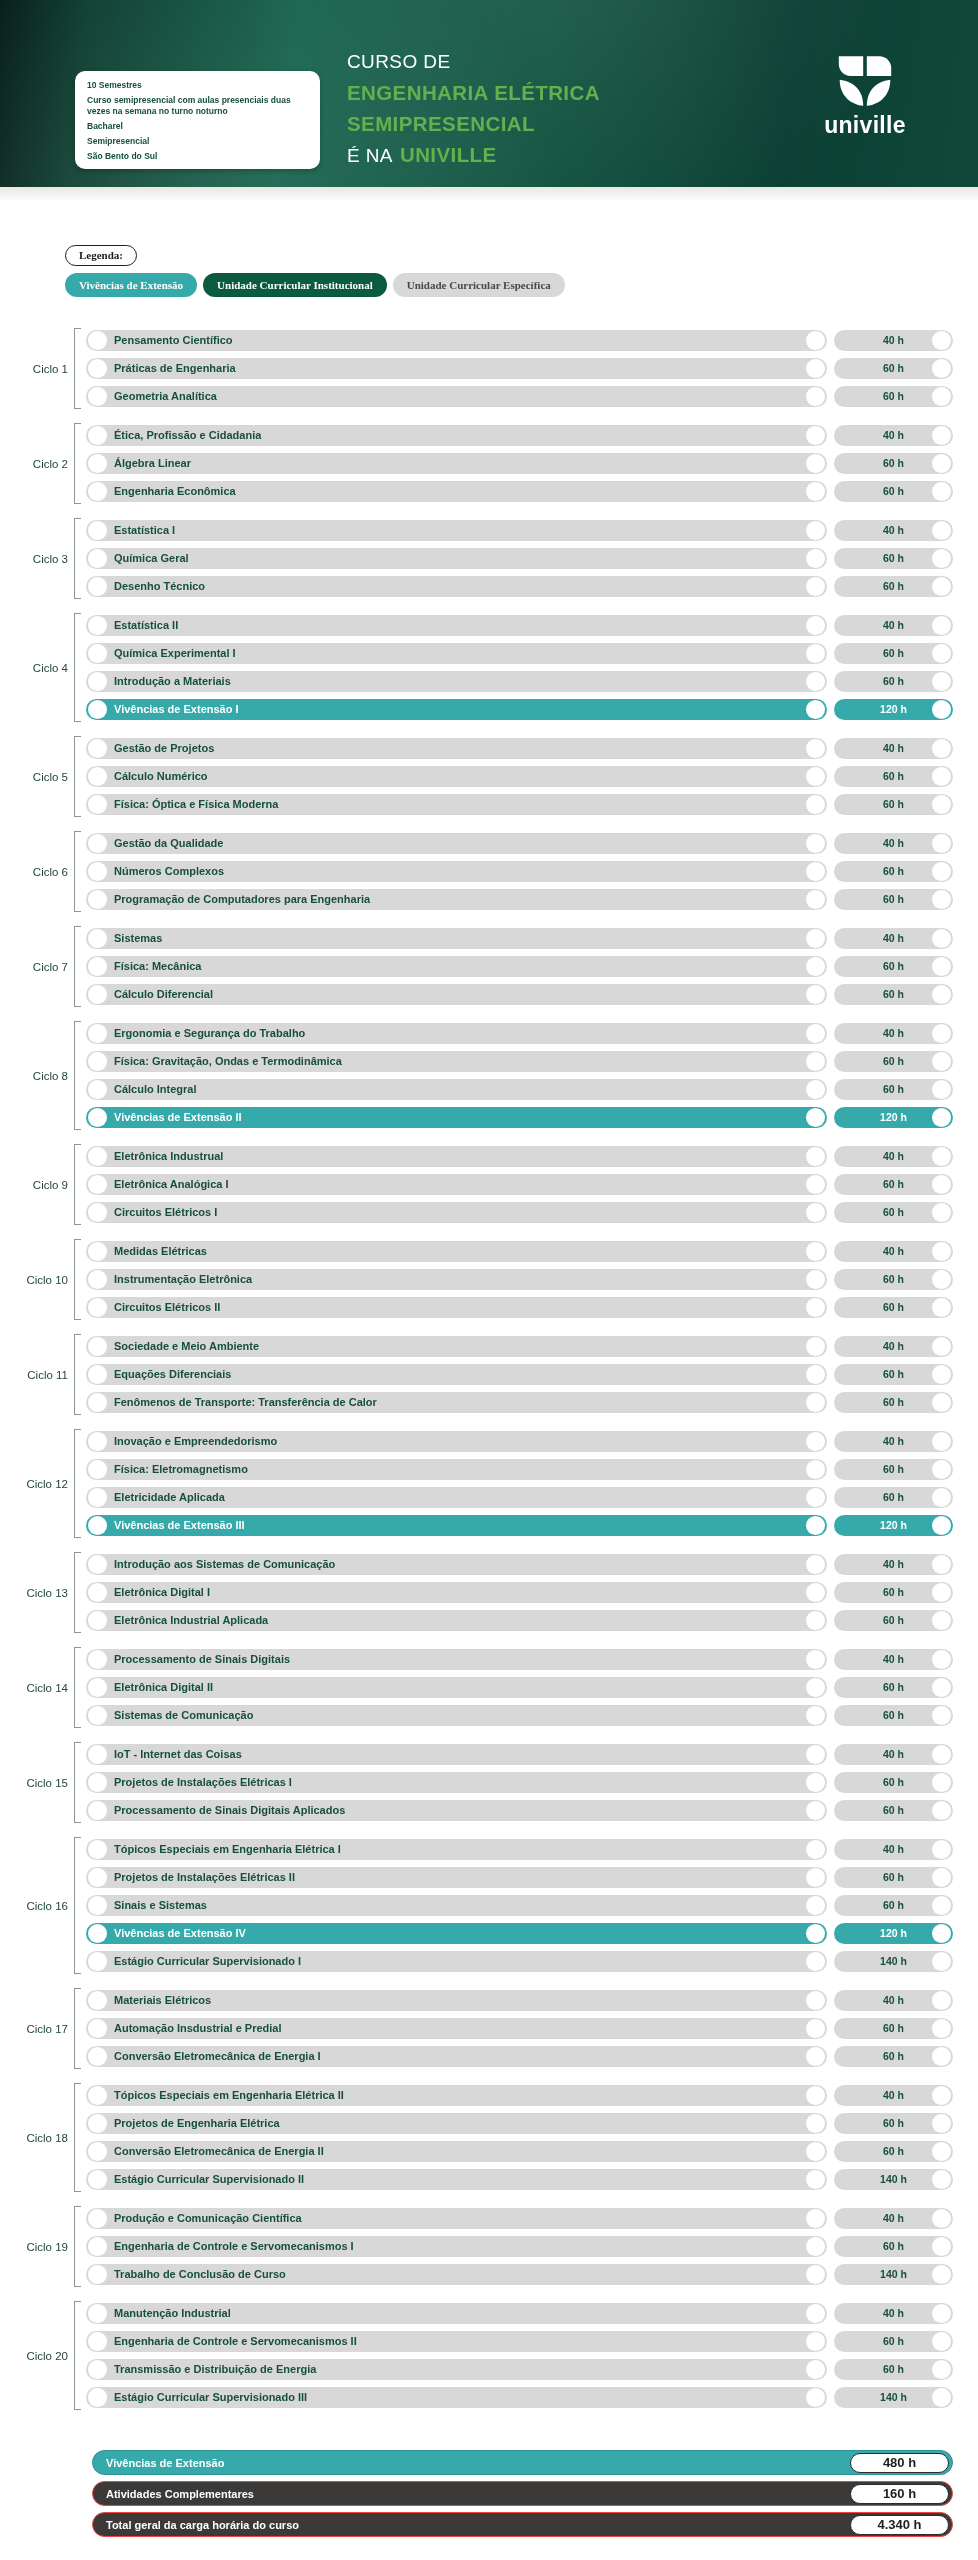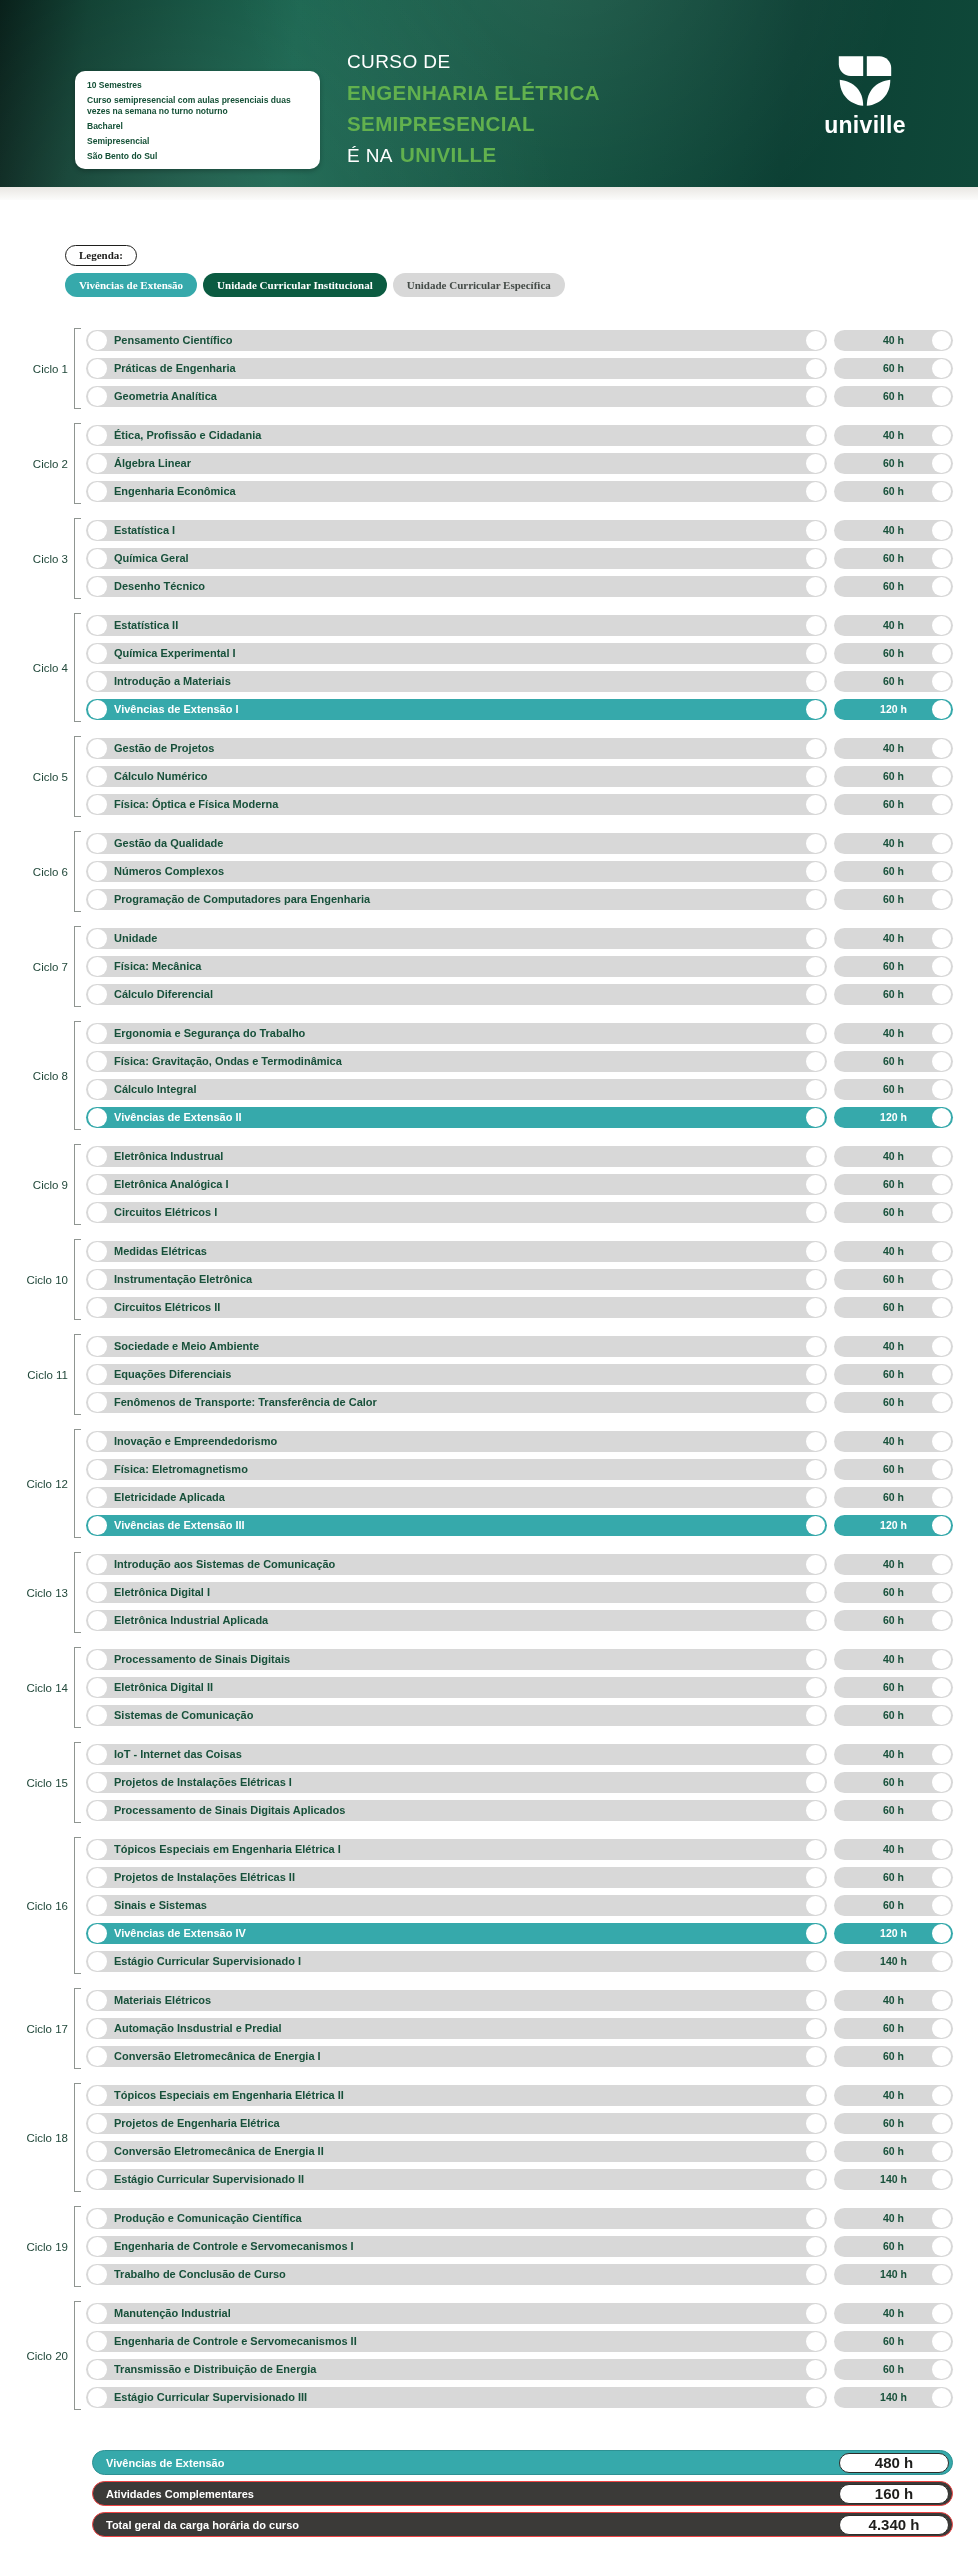--- a/index.html
+++ b/index.html
@@ -82,23 +82,23 @@
   .pill.teal .sname,.pill.teal .hval{color:#ffffff;}
   
   .summary{margin:42px 25px 37px 92px;display:flex;flex-direction:column;gap:6px;}
   .sbar{
     position:relative;height:25px;border-radius:12.5px;color:#ffffff;
     font-size:11px;font-weight:bold;line-height:25px;padding-left:13px;white-space:nowrap;
   }
   .sbar.teal{background:var(--teal);border:1px solid #2e9193;}
   .sbar.dark{background:var(--dark-bar);border:1px solid #ef4444;}
   .spill{
-    position:absolute;right:3px;top:1.5px;width:110px;height:20px;
+    position:absolute;right:3px;top:1.5px;width:99px;height:20px;
     border:1.5px solid #2c2c2a;border-radius:10px;background:#ffffff;
-    color:#1e1e1c;text-align:center;line-height:17px;font-size:15px;font-weight:bold;
+    color:#1e1e1c;text-align:center;line-height:17px;font-size:13px;font-weight:bold;
   }
 </style>
 </head>
 <body>
 
 <header class="banner">
   <div class="info-card" id="info-card">
       <p>10 Semestres</p>
       <p>Curso semipresencial com aulas presenciais duas vezes na semana no turno noturno</p>
       <p>Bacharel</p>
@@ -323,21 +323,21 @@
         </div>
       </div>
     </div>
     <div class="cycle">
       <div class="cycle-label">Ciclo 7</div>
       <div class="bracket"></div>
       <div class="rows">
         <div class="row">
           <div class="pill main">
             <span class="circ l"></span>
-            <span class="sname">Unidade</span>
+            <span class="sname">Sistemas</span>
             <span class="circ r"></span>
           </div>
           <div class="pill hours"><span class="hval">40 h</span><span class="circ r"></span></div>
         </div>
         <div class="row">
           <div class="pill main">
             <span class="circ l"></span>
             <span class="sname">Física: Mecânica</span>
             <span class="circ r"></span>
           </div>

